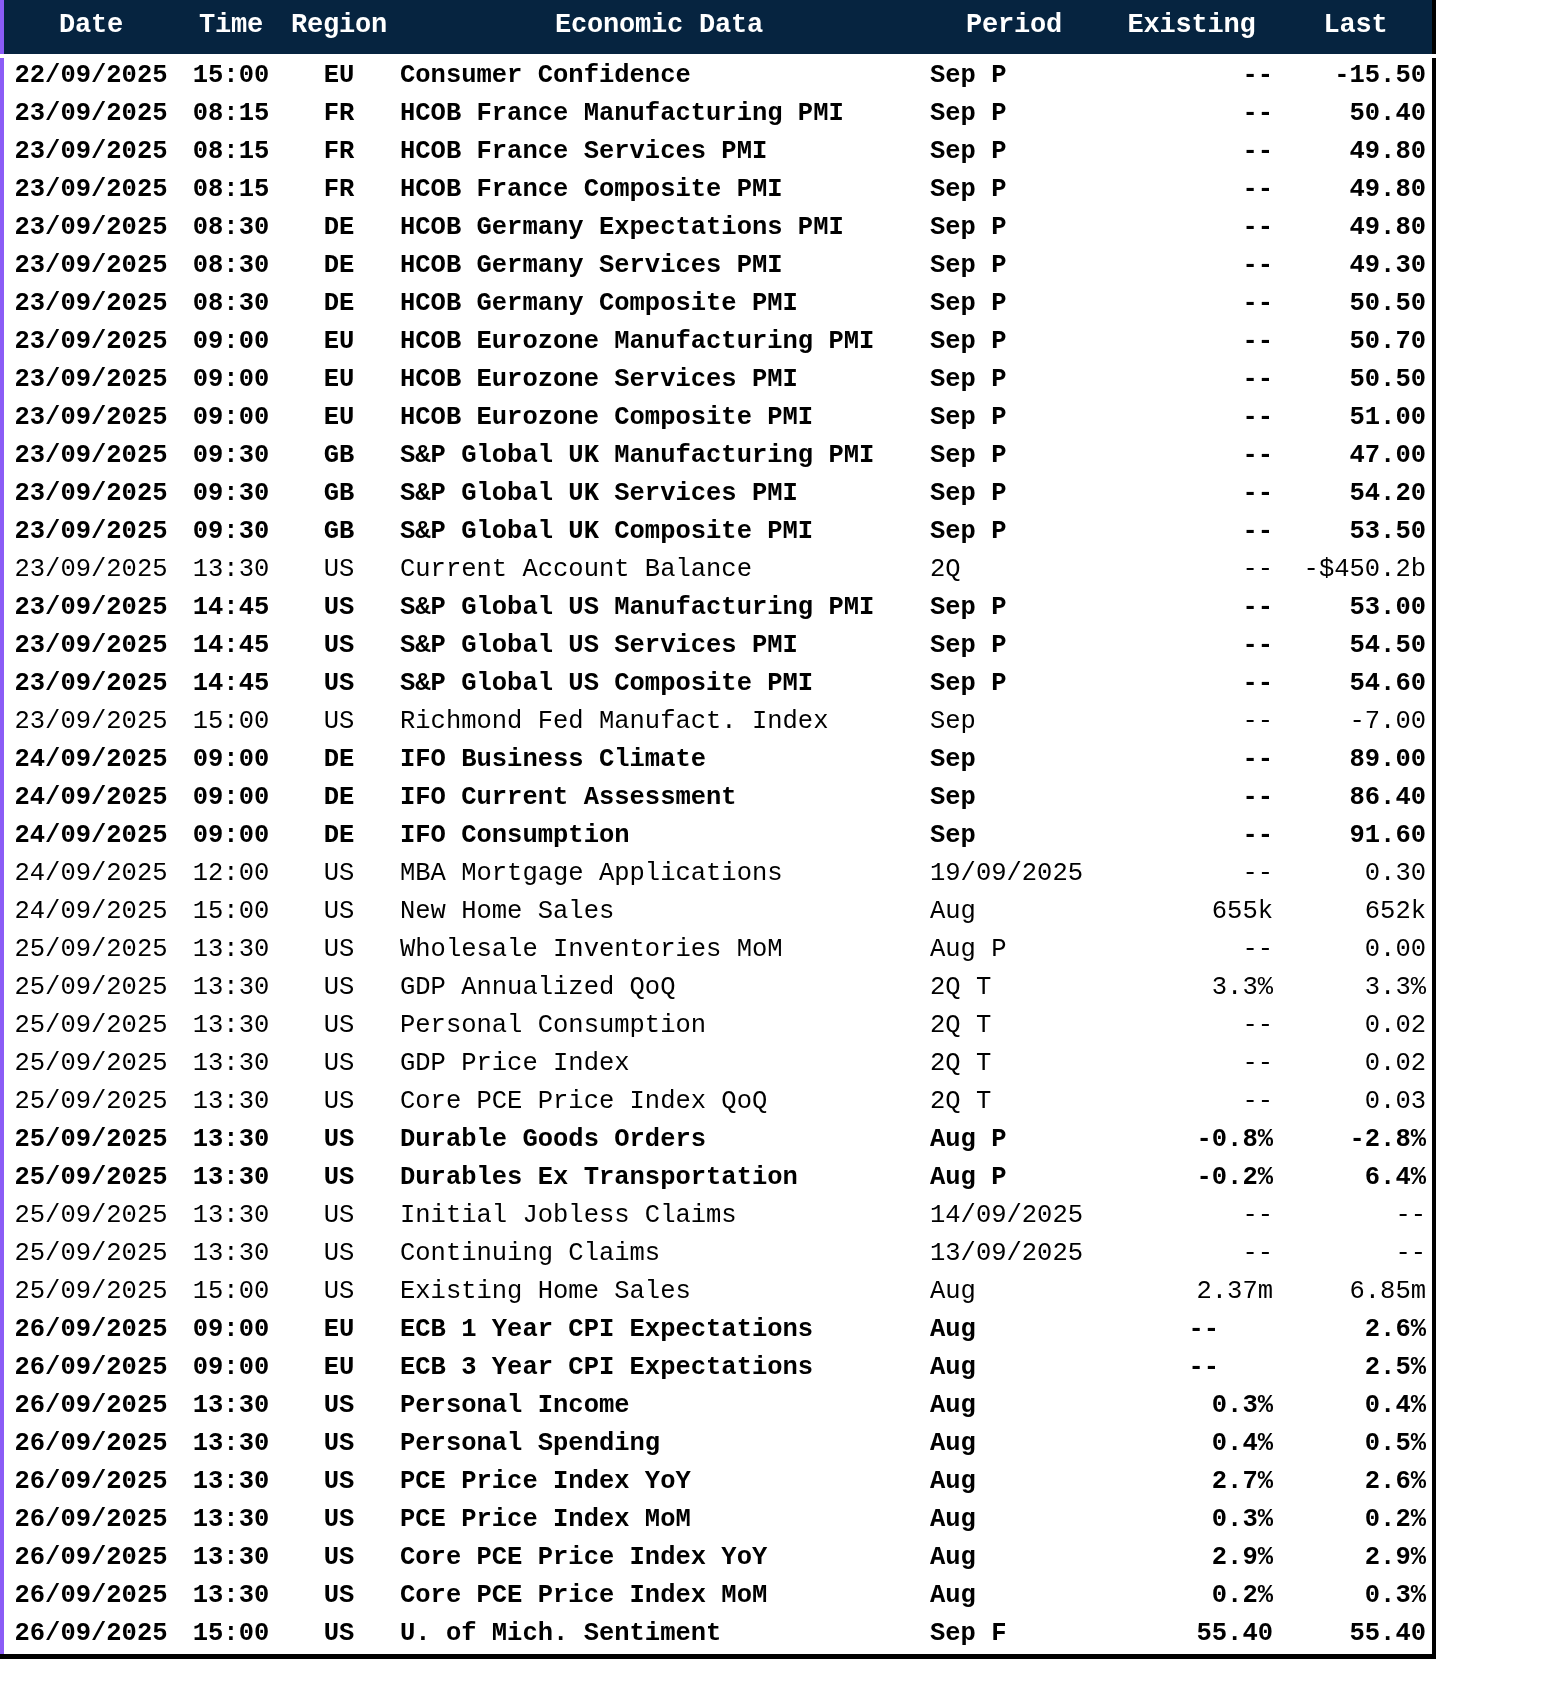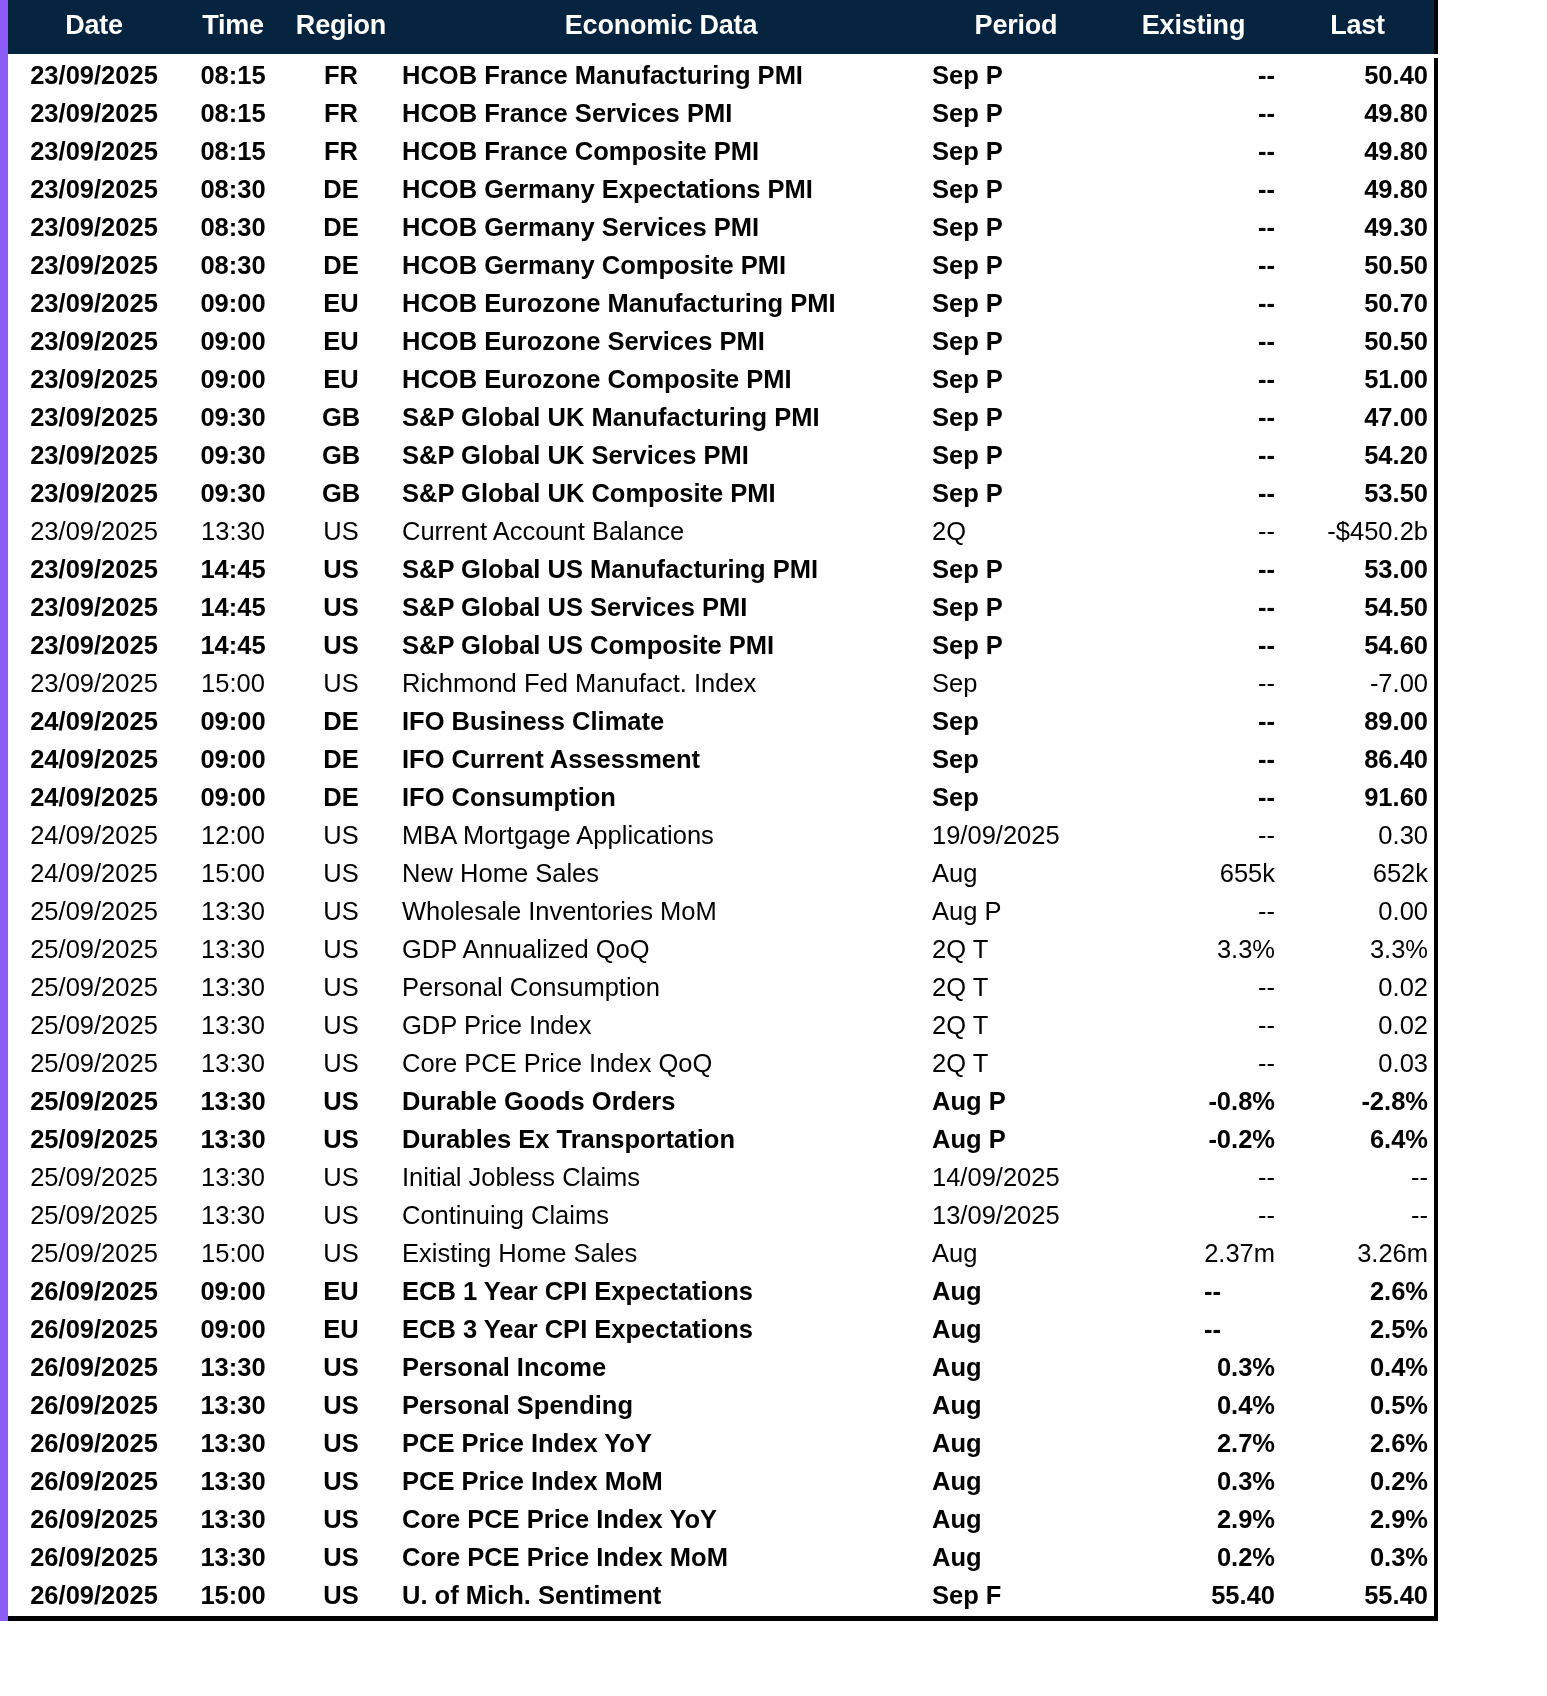--- a/index.html
+++ b/index.html
@@ -16,23 +16,24 @@
   }
   #calendar-wrap {
     width: 1432px;
     margin: 0;
     padding: 0;
   }
   table.econ-calendar {
     border-collapse: collapse;
     width: 1432px;
     table-layout: fixed;
-    border-left: 8px solid #8b5cf6;
+    border-left: 4px solid #8b5cf6;
     border-right: 4px solid #000000;
     border-bottom: 5px solid #000000;
+    font-family: Liberation Mono, monospace;
   }
   table.econ-calendar thead th {
     background: #062440;
     color: #ffffff;
     font-weight: bold;
     font-size: 27px;
     padding: 9px 6px 13px 6px;
     text-align: center;
     letter-spacing: -0.2px;
     border: none;
@@ -100,20 +101,29 @@
         <th>Date</th>
         <th>Time</th>
         <th>Region</th>
         <th>Economic Data</th>
         <th>Period</th>
         <th>Existing</th>
         <th>Last</th>
       </tr>
     </thead>
     <tbody id="calendar-body">
+        <tr class="row-bold group-start first-body">
+          <td class="c-date">22/09/2025</td>
+          <td class="c-time">15:00</td>
+          <td class="c-region">EU</td>
+          <td class="c-econ">Consumer Confidence</td>
+          <td class="c-period">Sep P</td>
+          <td class="c-cons">--</td>
+          <td class="c-last">-15.50</td>
+        </tr>
         <tr class="row-bold group-start">
           <td class="c-date">23/09/2025</td>
           <td class="c-time">08:15</td>
           <td class="c-region">FR</td>
           <td class="c-econ">HCOB France Manufacturing PMI</td>
           <td class="c-period">Sep P</td>
           <td class="c-cons">--</td>
           <td class="c-last">50.40</td>
         </tr>
         <tr class="row-bold">
@@ -386,21 +396,21 @@
           <td class="c-cons">--</td>
           <td class="c-last">--</td>
         </tr>
         <tr class="row-norm">
           <td class="c-date">25/09/2025</td>
           <td class="c-time">15:00</td>
           <td class="c-region">US</td>
           <td class="c-econ">Existing Home Sales</td>
           <td class="c-period">Aug</td>
           <td class="c-cons">2.37m</td>
-          <td class="c-last">3.26m</td>
+          <td class="c-last">6.85m</td>
         </tr>
         <tr class="row-bold group-start">
           <td class="c-date">26/09/2025</td>
           <td class="c-time">09:00</td>
           <td class="c-region">EU</td>
           <td class="c-econ">ECB 1 Year CPI Expectations</td>
           <td class="c-period">Aug</td>
           <td class="c-cons nudge-left">--</td>
           <td class="c-last">2.6%</td>
         </tr>

